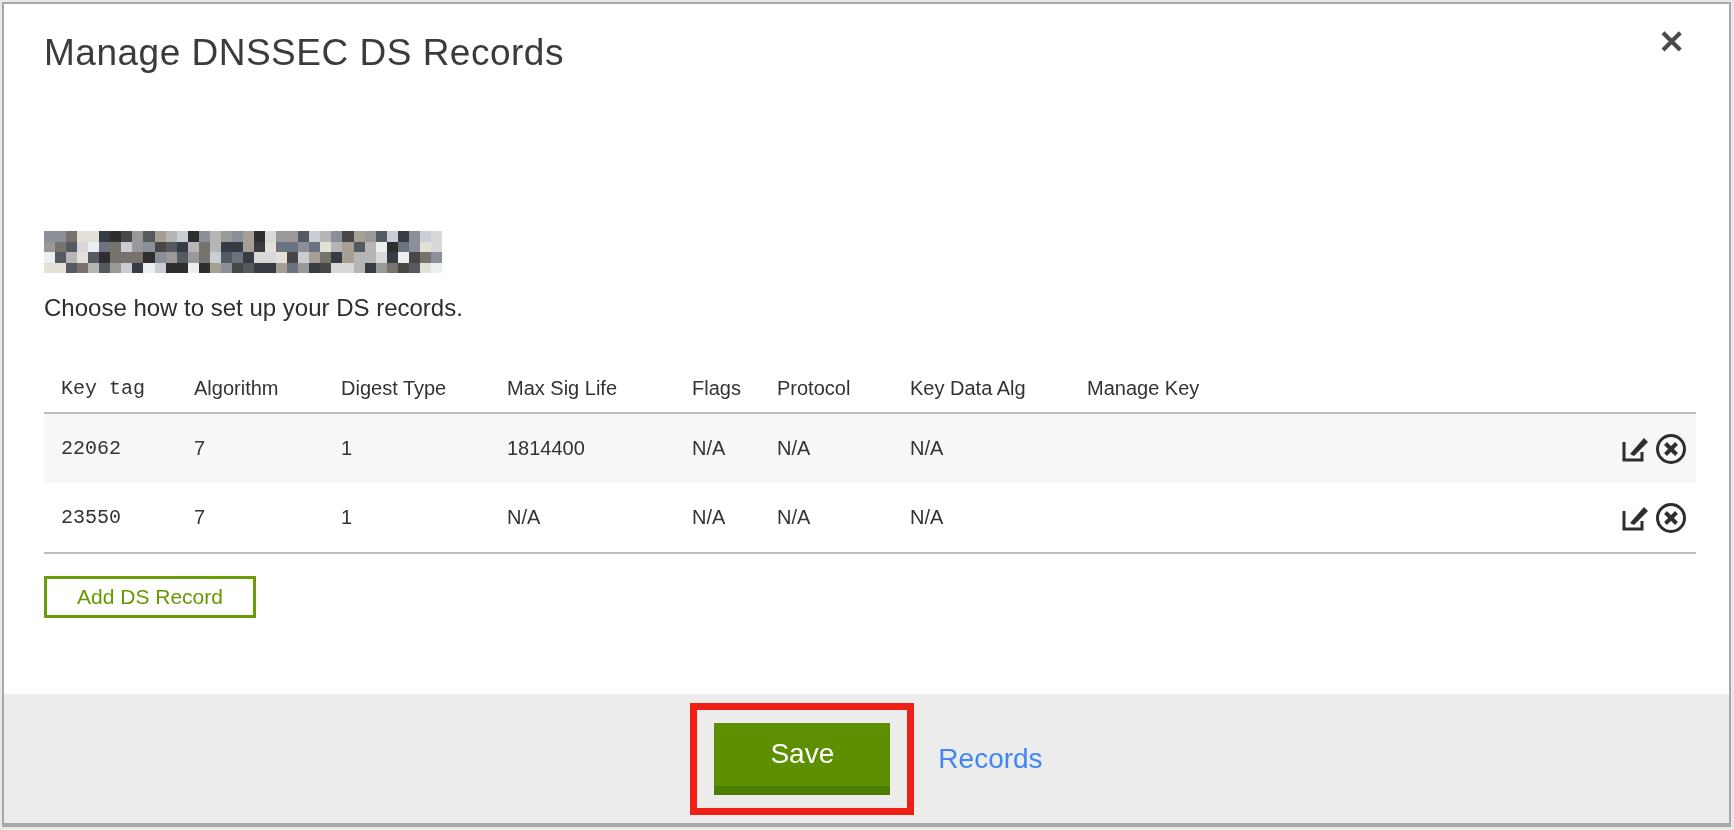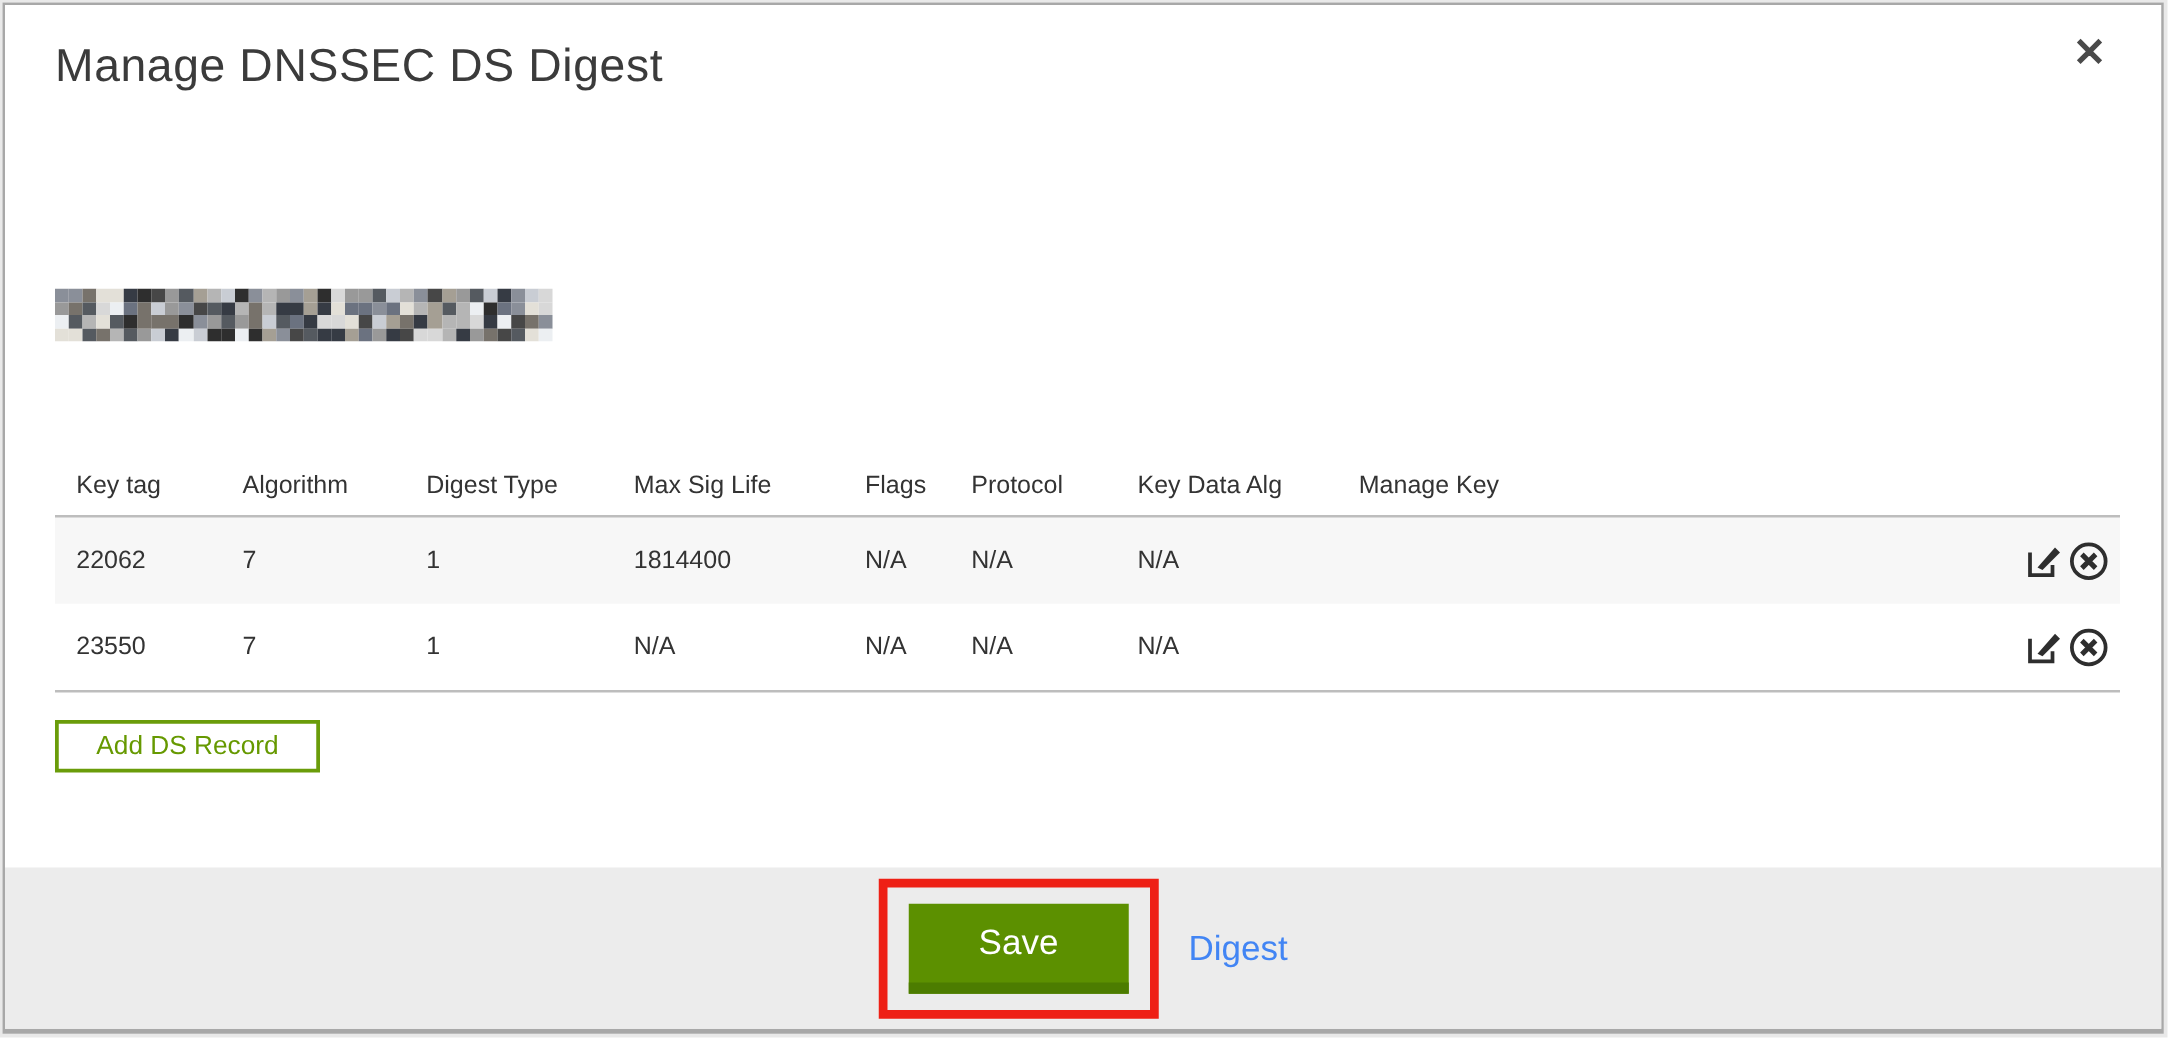--- a/index.html
+++ b/index.html
@@ -43,21 +43,21 @@
   .tbl {
     position:absolute; left:40px; top:360px; width:1652px;
     font-size:20px; color:#333;
   }
   .trow { display:flex; align-items:center; }
   .thead { height:48px; }
   .tbody-row { height:71px; }
   .tbody-row.alt { background:var(--row-alt-bg); border-top:2px solid var(--border-gray); }
   .tbody-row.last { border-bottom:2px solid var(--border-gray); }
   .cell { padding-left:17px; white-space:nowrap; overflow:hidden; }
-  .c1{width:133px;} .c2{width:147px;} .c3{width:166px;} .c4{width:262px;}
+  .c1{width:133px;font-family:Liberation Mono, monospace;} .c2{width:147px;} .c3{width:166px;} .c4{width:262px;}
   .c5{width:185px;} .c6{width:85px;} .c7{width:133px;} .c8{width:177px;}
   .c9{flex:1;}
   .c-actions{width:96px; display:flex; align-items:center; justify-content:flex-end; padding-right:8px; gap:2px;}
   .icon-btn { width:34px; height:34px; cursor:pointer; display:inline-flex; }
   .icon-btn svg { width:100%; height:100%; }
   .add-btn {
     position:absolute; left:40px; top:572px;
     width:212px; height:42px;
     background:#fff;
     border:3px solid var(--green-border);
@@ -93,21 +93,21 @@
     color:var(--link-blue);
     cursor:pointer;
     text-decoration:none;
   }
 </style>
 </head>
 <body>
 
 <div class="modal">
 
-  <div class="title">Manage DNSSEC DS Digest</div>
+  <div class="title">Manage DNSSEC DS Records</div>
 
   <div class="close-btn">✕</div>
 
   <div class="domain-redacted">
       <span style="background: rgb(138, 143, 153);"></span>
       <span style="background: rgb(138, 143, 153);"></span>
       <span style="background: rgb(119, 114, 107);"></span>
       <span style="background: rgb(227, 224, 216);"></span>
       <span style="background: rgb(227, 224, 216);"></span>
       <span style="background: rgb(54, 59, 68);"></span>
@@ -244,20 +244,21 @@
       <span style="background: rgb(181, 181, 181);"></span>
       <span style="background: rgb(54, 59, 68);"></span>
       <span style="background: rgb(153, 153, 153);"></span>
       <span style="background: rgb(119, 114, 107);"></span>
       <span style="background: rgb(71, 71, 71);"></span>
       <span style="background: rgb(85, 90, 96);"></span>
       <span style="background: rgb(227, 224, 216);"></span>
       <span style="background: rgb(236, 239, 242);"></span>
     </div>
 
+  <div class="instruction">Choose how to set up your DS records.</div>
 
   <div class="tbl">
     <div class="trow thead">
       <div class="cell c1">Key tag</div>
       <div class="cell c2">Algorithm</div>
       <div class="cell c3">Digest Type</div>
       <div class="cell c5">Max Sig Life</div>
       <div class="cell c6">Flags</div>
       <div class="cell c7">Protocol</div>
       <div class="cell c8">Key Data Alg</div>
@@ -315,16 +316,16 @@
       </div>
     </div>
   </div>
 
   <div class="add-btn">Add DS Record</div>
 
   <div class="footer">
     <div class="save-highlight">
       <button class="save-btn">Save</button>
     </div>
-    <a class="cancel-link">Digest</a>
+    <a class="cancel-link">Records</a>
   </div>
 
 </div>
 
 </body></html>

